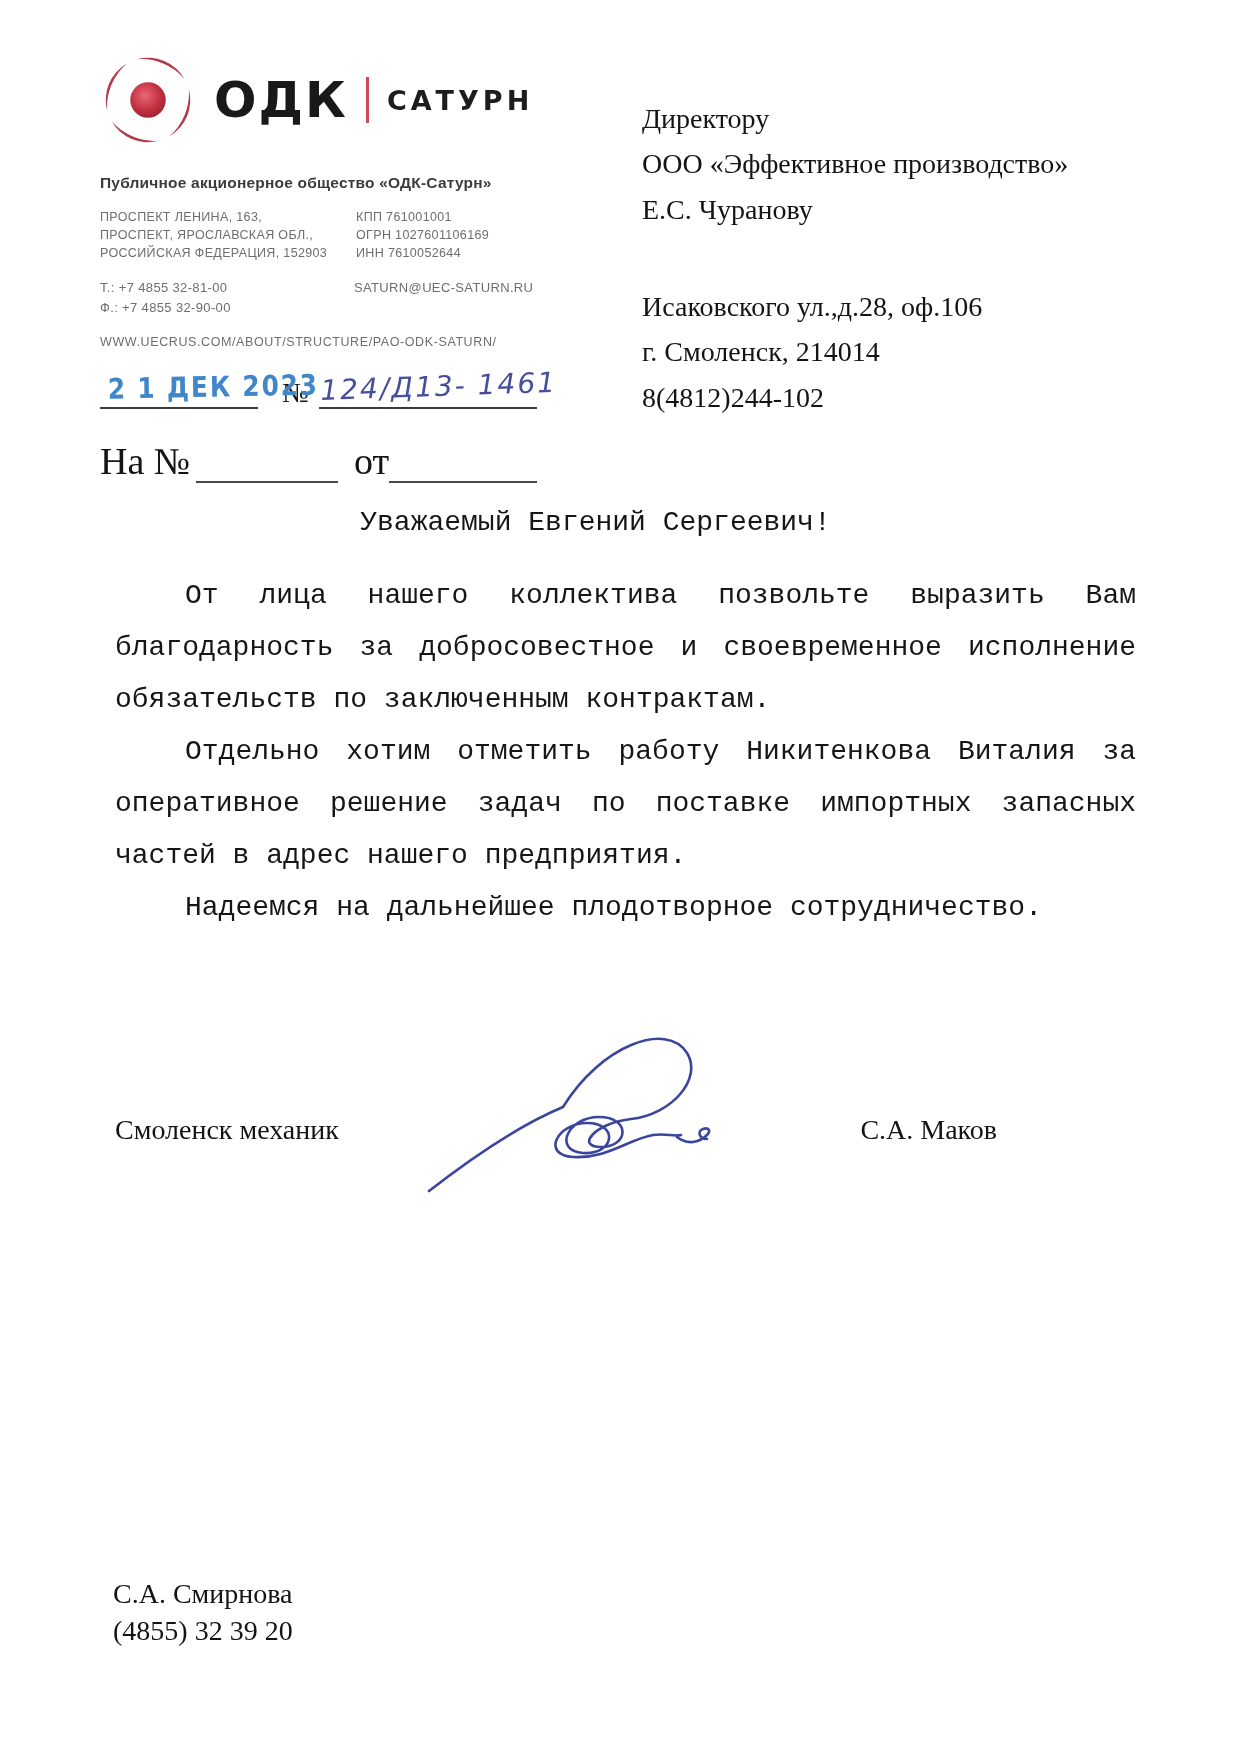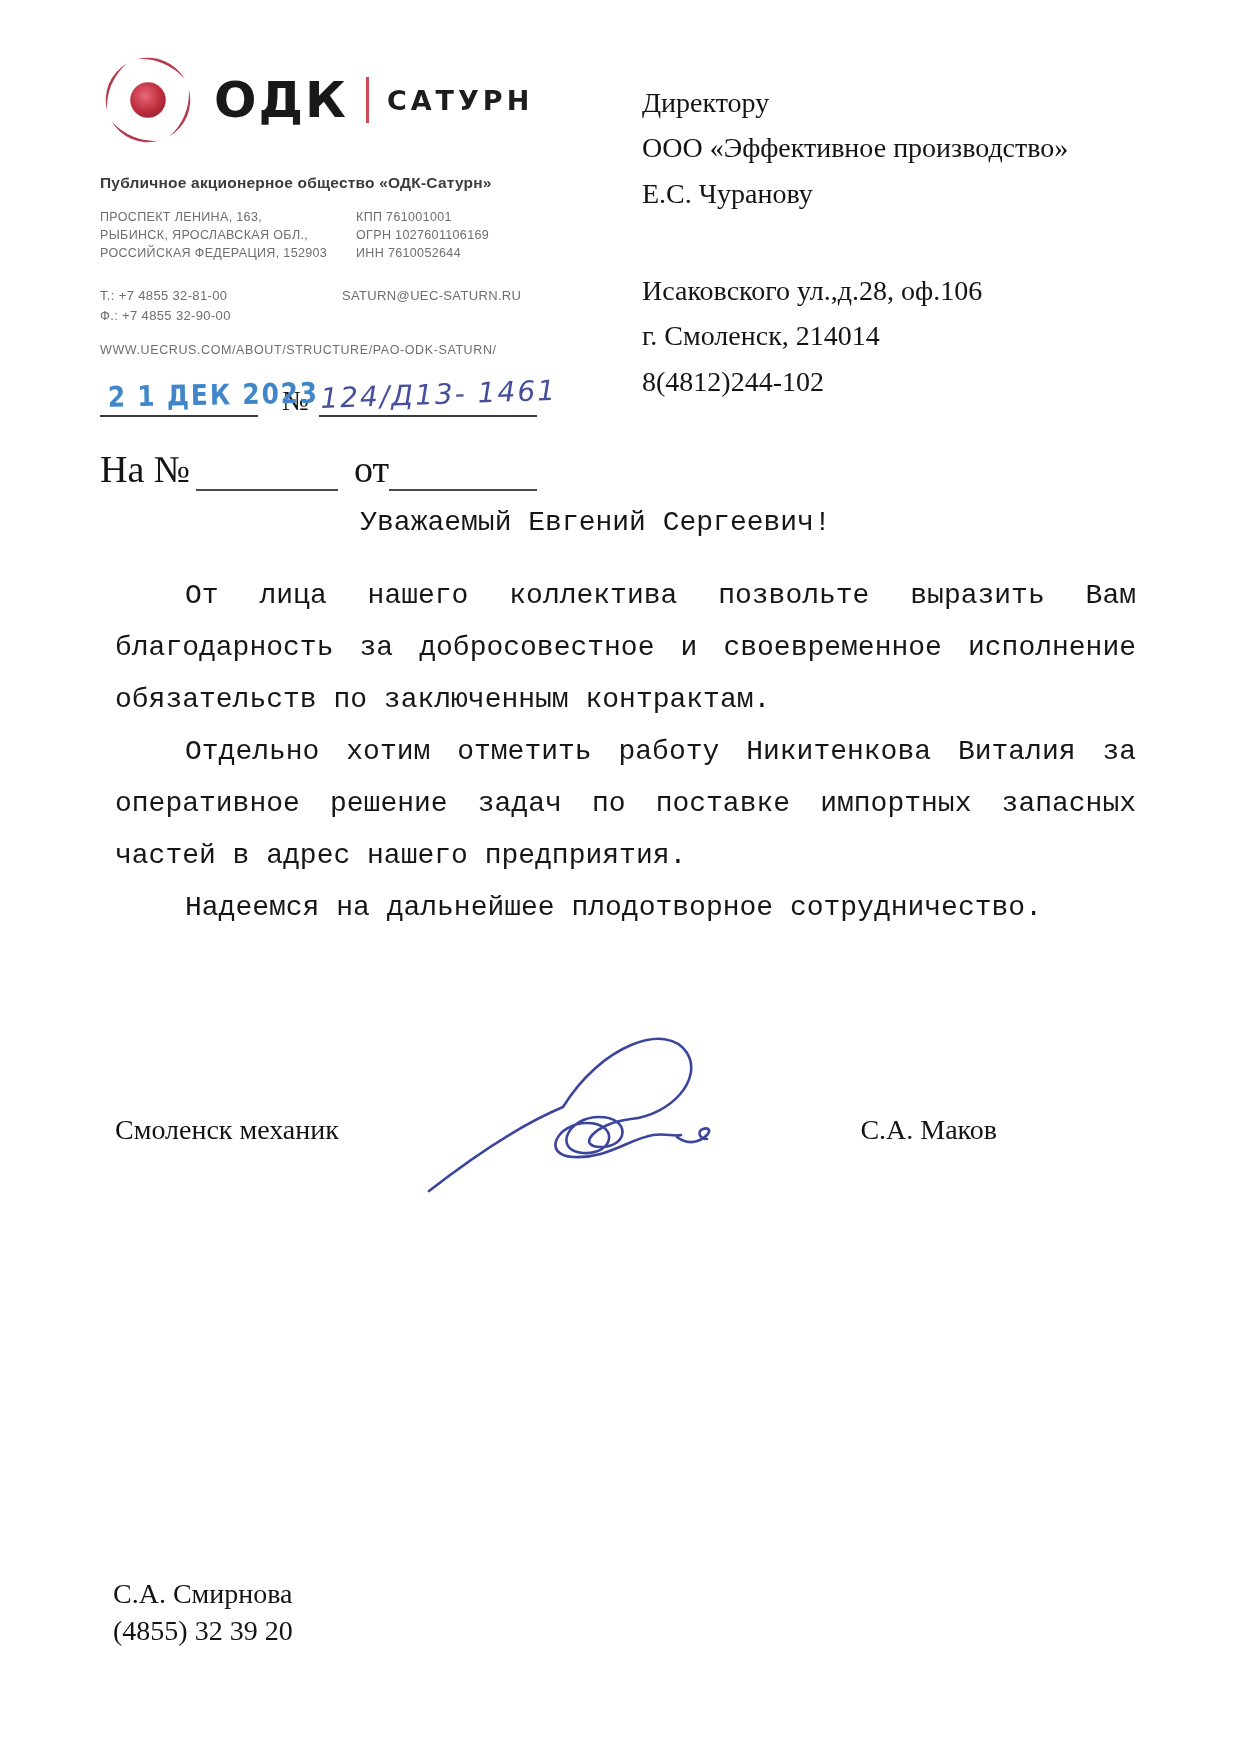--- a/index.html
+++ b/index.html
@@ -38,22 +38,22 @@
     margin-top: 24px;
     font-size: 15.5px; font-weight: 700; letter-spacing: 0.2px; color: #3c3c3c;
   }
 
   .info-grid {
     margin-top: 16px;
     display: grid; grid-template-columns: 232px 1fr; column-gap: 24px;
     font-size: 12.5px; line-height: 1.45; letter-spacing: 0.35px; color: #6e6e6e;
   }
   .phones-grid {
-    margin-top: 24px;
-    display: grid; grid-template-columns: 232px 1fr; column-gap: 10px;
+    margin-top: 16px;
+    display: grid; grid-template-columns: 232px 1fr; column-gap: 22px;
     font-size: 13px; line-height: 1.5; letter-spacing: 0.35px; color: #6e6e6e;
   }
   .website {
     margin-top: 18px;
     font-size: 12.5px; letter-spacing: 0.6px; color: #6e6e6e;
   }
 
   
   .ref-row {
     margin-top: 16px;
@@ -86,21 +86,21 @@
   .na-row {
     margin-top: 30px; display: flex; align-items: flex-end;
     font-family: "Liberation Serif", serif; font-size: 38px; color: #141414;
   }
   .na-line1 { width: 142px; height: 34px; border-bottom: 2px solid #4a4a4a; margin-left: 6px; }
   .na-ot { margin-left: 16px; }
   .na-line2 { width: 148px; height: 34px; border-bottom: 2px solid #4a4a4a; }
 
   
   .recipient {
-    position: absolute; left: 642px; top: 80px; width: 490px;
+    position: absolute; left: 642px; top: 96px; width: 490px;
     font-family: "Liberation Serif", serif;
     font-size: 28px; line-height: 1.62; color: #141414;
   }
   .recipient-gap { height: 52px; }
 
   
   .content {
     margin: 0 104px 0 115px;
     font-family: Liberation Mono, monospace;
     font-size: 28px; color: #161616;
@@ -164,21 +164,21 @@
         <span class="logo-odk">ОДК</span>
         <span class="logo-divider"></span>
         <span class="logo-saturn">САТУРН</span>
       </div>
 
       <div class="org-line">Публичное акционерное общество «ОДК-Сатурн»</div>
 
       <div class="info-grid">
         <div>
           <div>ПРОСПЕКТ ЛЕНИНА, 163,</div>
-          <div>РЫБИНСК, ЯРОСЛАВСКАЯ ОБЛ.,</div>
+          <div>ПРОСПЕКТ, ЯРОСЛАВСКАЯ ОБЛ.,</div>
           <div>РОССИЙСКАЯ ФЕДЕРАЦИЯ, 152903</div>
         </div>
         <div>
           <div>КПП 761001001</div>
           <div>ОГРН 1027601106169</div>
           <div>ИНН 7610052644</div>
         </div>
       </div>
 
       <div class="phones-grid">

